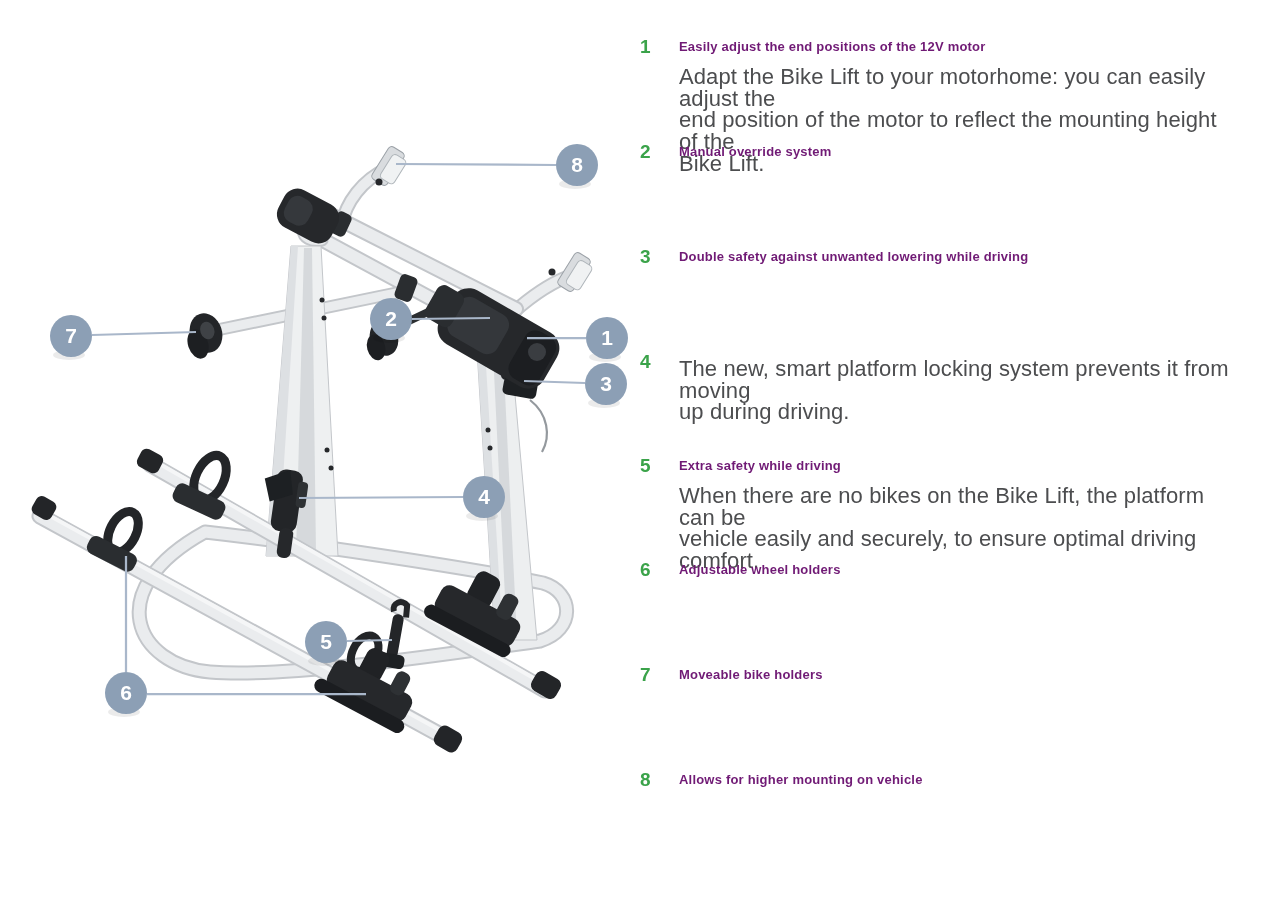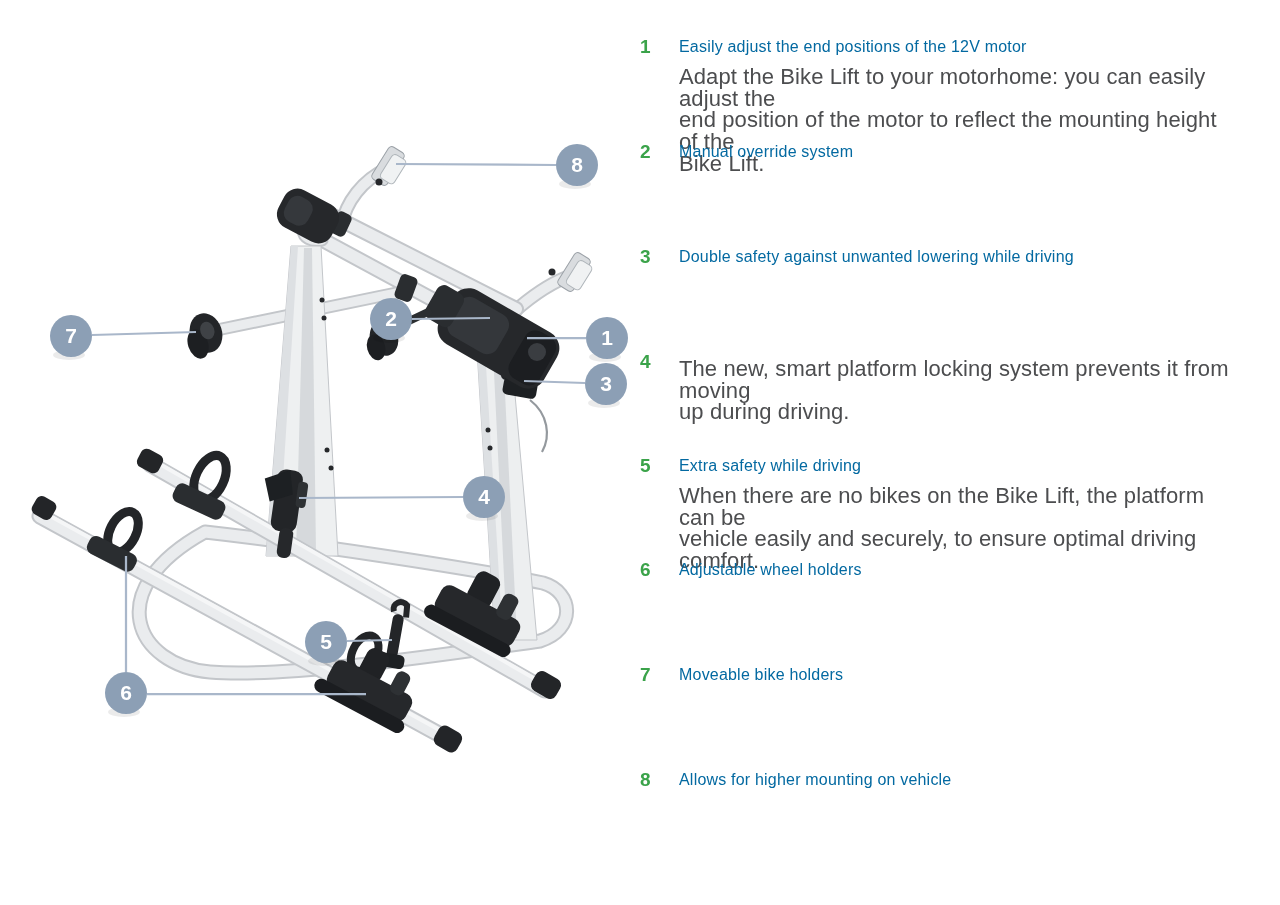--- a/index.html
+++ b/index.html
@@ -3,21 +3,21 @@
 <meta charset="utf-8">
 <style>
   html,body{margin:0;padding:0;background:#ffffff;}
   #page{position:relative;width:1280px;height:905px;background:#ffffff;overflow:hidden;
         font-family:"Liberation Sans","DejaVu Sans",sans-serif;}
   #diagram{position:absolute;left:0;top:0;width:640px;height:905px;}
   .feature{position:absolute;left:640px;width:592px;display:flex;align-items:flex-start;}
   .feature .num{width:39px;flex:0 0 39px;color:#3ba34a;font-size:19px;font-weight:bold;
                 line-height:23px;letter-spacing:.3px;}
   .feature .content{flex:1;}
-  .feature .title{color:#0369a1;font-size:16px;font-weight:normal;line-height:23px;letter-spacing:.2px;}
+  .feature .title{color:#701a75;font-size:13px;font-weight:bold;line-height:23px;letter-spacing:.2px;}
   .feature .body{margin-top:8px;color:#4c4d4f;font-size:22px;line-height:21.7px;
                  white-space:pre-line;letter-spacing:.1px;}
   
   .tube-o{fill:none;stroke:#c3c6ca;stroke-linecap:round;stroke-linejoin:round;}
   .tube-i{fill:none;stroke:#eaecee;stroke-linecap:round;stroke-linejoin:round;}
   .leader{stroke:#a9b7ca;stroke-width:2.25;}
   .callout-circle{fill:#8c9fb5;}
   .callout-num{fill:#ffffff;font-family:"Liberation Sans","DejaVu Sans",sans-serif;
                font-size:21px;font-weight:bold;text-anchor:middle;}
 </style>

